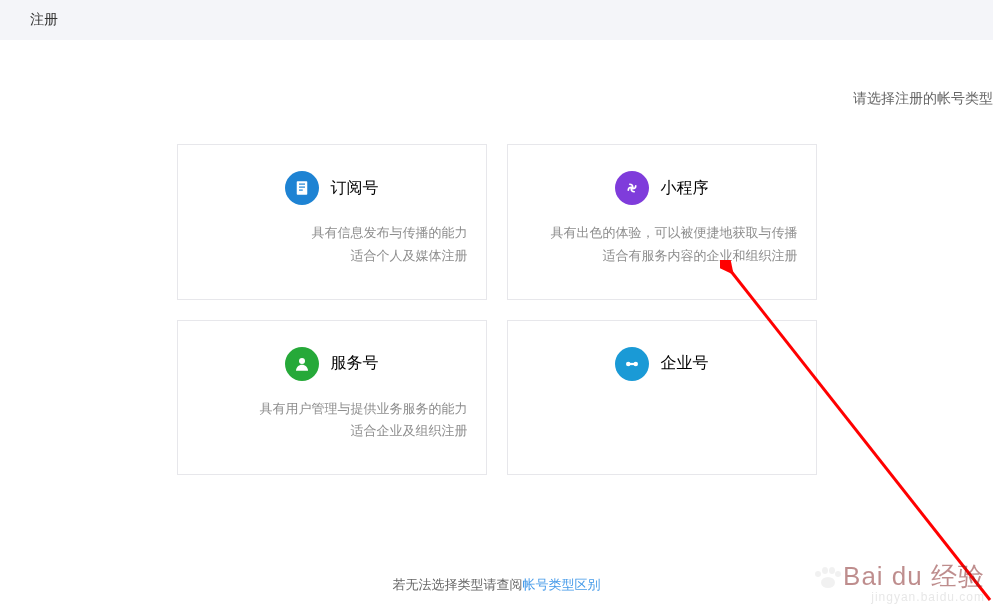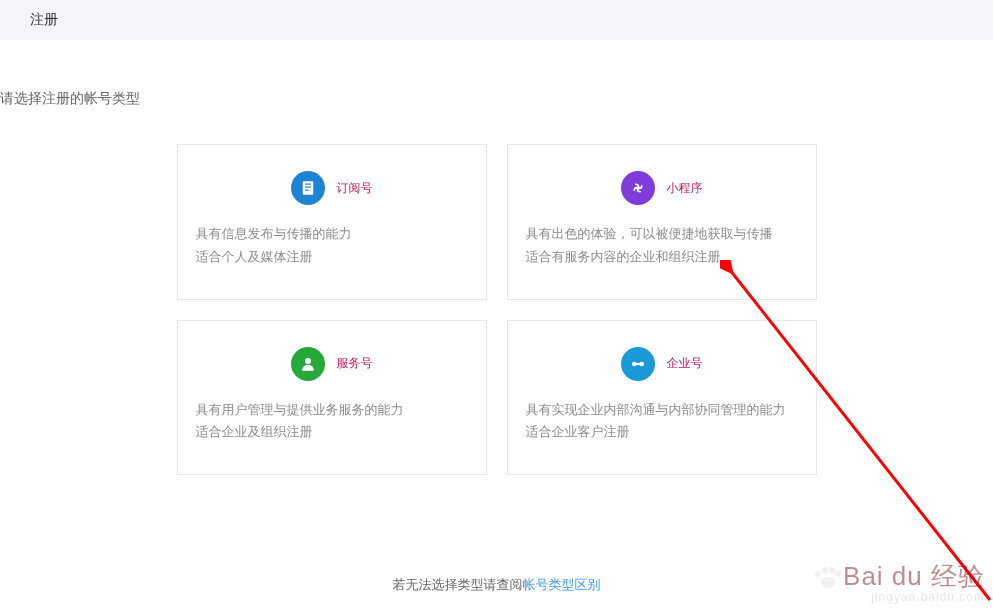--- a/index.html
+++ b/index.html
@@ -17,21 +17,22 @@
     display: flex;
     align-items: center;
     padding: 8px 30px;
   }
   .header-title {
     font-size: 14px;
     color: #333;
   }
   .main {
     padding-top: 50px;
-    text-align: left;
+    text-align: right;
+    font-family: Liberation Mono, monospace;
   }
   .instruction {
     font-size: 14px;
     color: #666;
     margin-bottom: 36px;
   }
   .card-grid {
     display: flex;
     flex-wrap: wrap;
     justify-content: center;
@@ -57,22 +58,22 @@
     width: 34px;
     height: 34px;
     border-radius: 50%;
     display: flex;
     align-items: center;
     justify-content: center;
     flex-shrink: 0;
   }
   .card-icon svg { width: 18px; height: 18px; fill: #fff; }
   .card-title {
-    font-size: 12px;
-    color: #be185d;
+    font-size: 16px;
+    color: #000000;
     font-weight: 400;
   }
   .card-desc {
     font-size: 13px;
     color: #8d8d8d;
     line-height: 1.75;
   }
   .footer-line {
     position: absolute;
     bottom: 20px;
@@ -196,24 +197,20 @@
       <div class="card-head">
         <div class="card-icon" style="background: rgb(26, 154, 214);">
           <svg viewBox="0 0 24 24">
               <circle cx="7" cy="12" r="3" fill="#fff"></circle>
               <circle cx="17" cy="12" r="3" fill="#fff"></circle>
               <rect x="9" y="10.5" width="6" height="3" fill="#fff"></rect>
             </svg>
         </div>
         <span class="card-title">企业号</span>
       </div>
-      <div class="card-desc">
-        <div>具有实现企业内部沟通与内部协同管理的能力</div>
-        <div>适合企业客户注册</div>
-      </div>
     </div>
 
   </div>
 </div>
 
 <div class="footer-line">
   <span>若无法选择类型请查阅</span><span class="footer-link">帐号类型区别</span>
 </div>
 
 <svg class="arrow" width="320" height="360">

